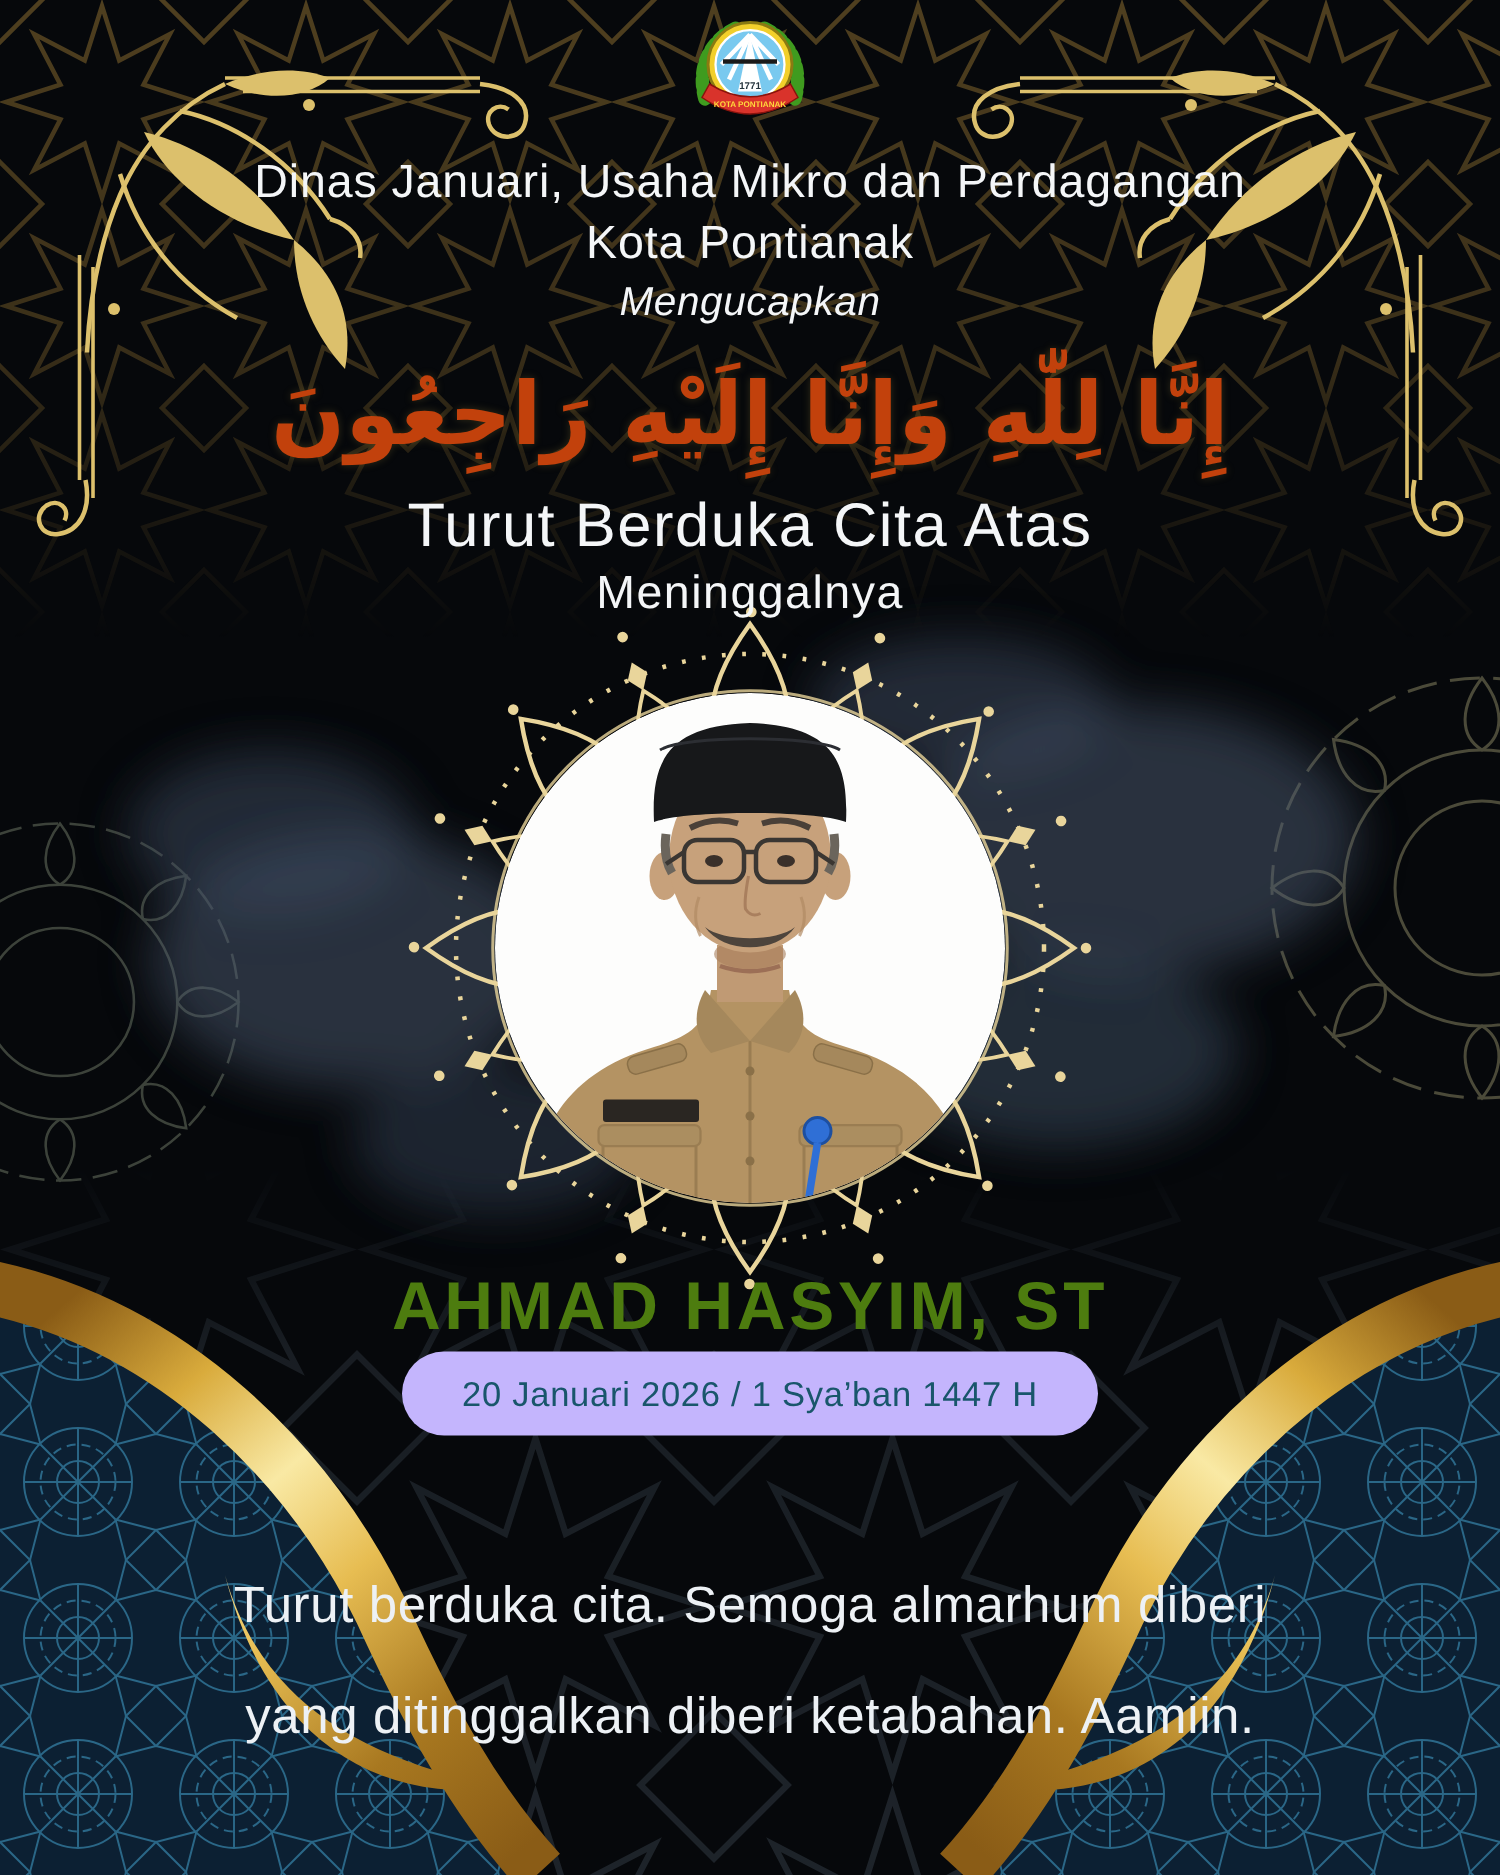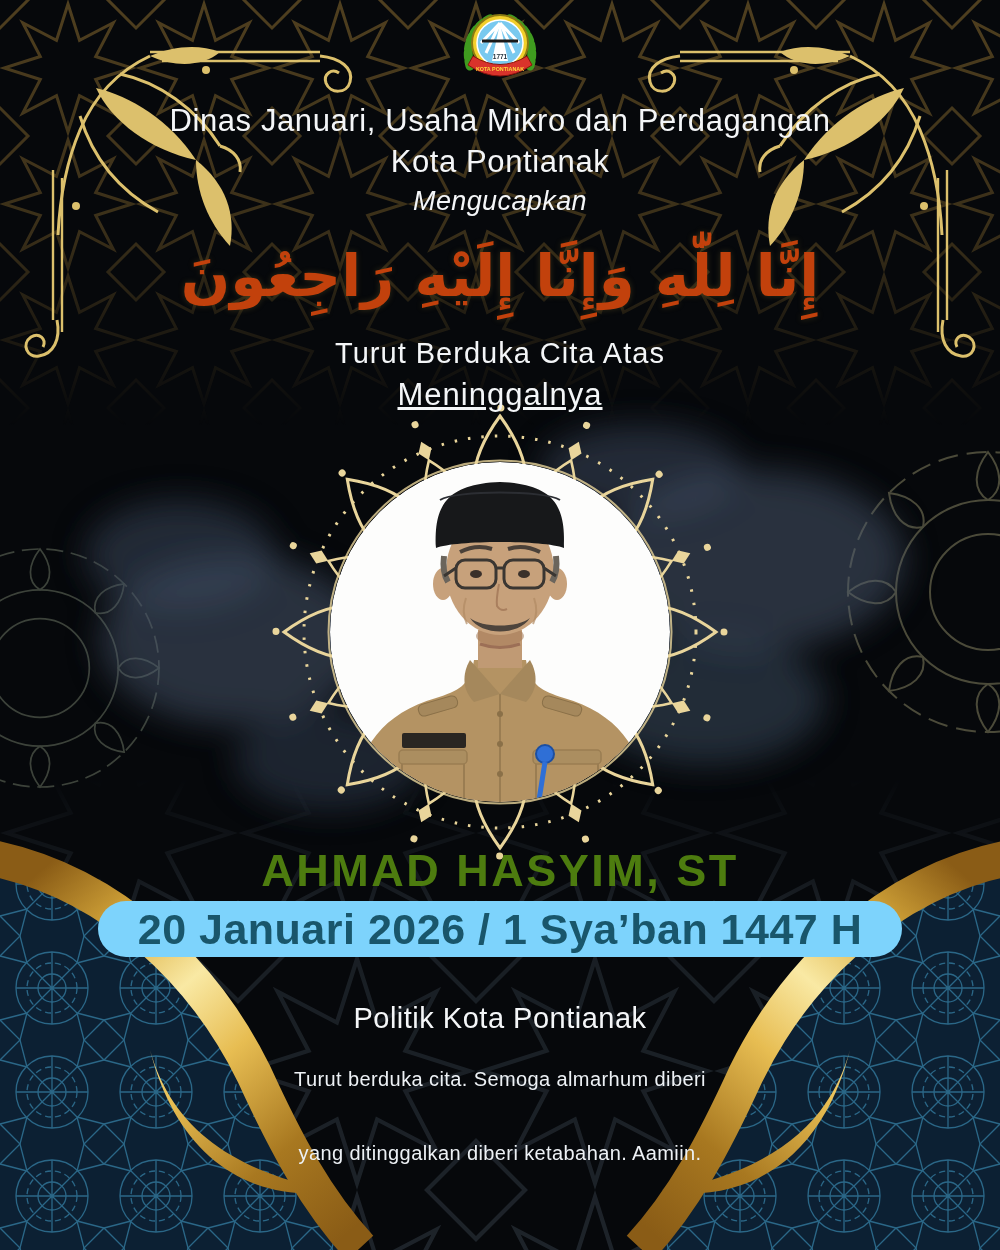--- a/index.html
+++ b/index.html
@@ -8,29 +8,29 @@
     background:linear-gradient(180deg,#090a0c 0%,#0b0e14 12%,#0e1a2b 26%,#122a45 42%,#163touch 0,#163355 54%,#183c60 64%,#1c4570 76%,#1f4e7c 90%,#20527f 100%);
   }
   .bgsvg{position:absolute;left:0;top:0;width:1000px;height:1250px;}
   .ctr{position:absolute;left:0;width:100%;text-align:center;color:#f4f6f8;}
   .org1{top:103px;font-size:31px;letter-spacing:.6px;}
   .org2{top:144px;font-size:31px;letter-spacing:.6px;}
   .meng{top:186px;font-size:27px;font-style:italic;letter-spacing:.4px;}
   .arabic{top:218px;height:116px;line-height:116px;font-size:58px;color:#c2410c;
     font-family:"DejaVu Sans",sans-serif;font-weight:bold;direction:rtl;
     text-shadow:0 0 6px rgba(180,150,60,.25);}
-  .turut1{top:337px;font-size:29px;letter-spacing:1px;}
-  .turut2{top:377px;font-size:31px;letter-spacing:1px;text-decoration:underline;}
+  .turut1{top:327px;font-size:41px;letter-spacing:1px;}
+  .turut2{top:377px;font-size:31px;letter-spacing:1px;}
   .dname{top:845px;font-size:45px;font-weight:bold;color:#4d7c0f;letter-spacing:2.5px;}
   .pillwrap{top:901px;}
-  .pill{display:inline-block;background:#7dd3fc;color:#19566b;font-weight:bold;
-    font-size:43px;line-height:56px;height:56px;padding:0 40px;border-radius:30px;letter-spacing:.5px;}
+  .pill{display:inline-block;background:#c4b5fd;color:#19566b;font-weight:normal;
+    font-size:23px;line-height:56px;height:56px;padding:0 40px;border-radius:30px;letter-spacing:.5px;}
   .pos1{top:962px;font-size:29px;letter-spacing:.5px;}
   .pos2{top:1002px;font-size:29px;letter-spacing:.5px;}
-  .msg{font-size:20px;letter-spacing:.4px;color:#edf1f5;margin-top:17px;}
+  .msg{font-size:34px;letter-spacing:.4px;color:#edf1f5;}
   .m1{top:1051px;} .m2{top:1088px;} .m3{top:1125px;}
   .logo{position:absolute;left:452px;top:10px;width:96px;height:82px;}
 </style>
 </head>
 <body>
 
 <div class="poster">
 
 <svg class="bgsvg" viewBox="0 0 1000 1250">
   <defs>
@@ -260,17 +260,16 @@
 <div class="ctr org1">Dinas Januari, Usaha Mikro dan Perdagangan</div>
 <div class="ctr org2">Kota Pontianak</div>
 <div class="ctr meng">Mengucapkan</div>
 <div class="ctr arabic" dir="rtl">إِنَّا لِلّٰهِ وَإِنَّا إِلَيْهِ رَاجِعُونَ</div>
 <div class="ctr turut1">Turut Berduka Cita Atas</div>
 <div class="ctr turut2">Meninggalnya</div>
 <div class="ctr dname">AHMAD HASYIM, ST</div>
 <div class="ctr pillwrap">
   <span class="pill">20 Januari 2026 / 1 Sya’ban 1447 H</span>
 </div>
-<div class="ctr pos2">Politik Kota Pontianak</div>
 <div class="ctr msg m1">Turut berduka cita. Semoga almarhum diberi</div>
 <div class="ctr msg m3">yang ditinggalkan diberi ketabahan. Aamiin.</div>
 
 </div>
 
 </body></html>

